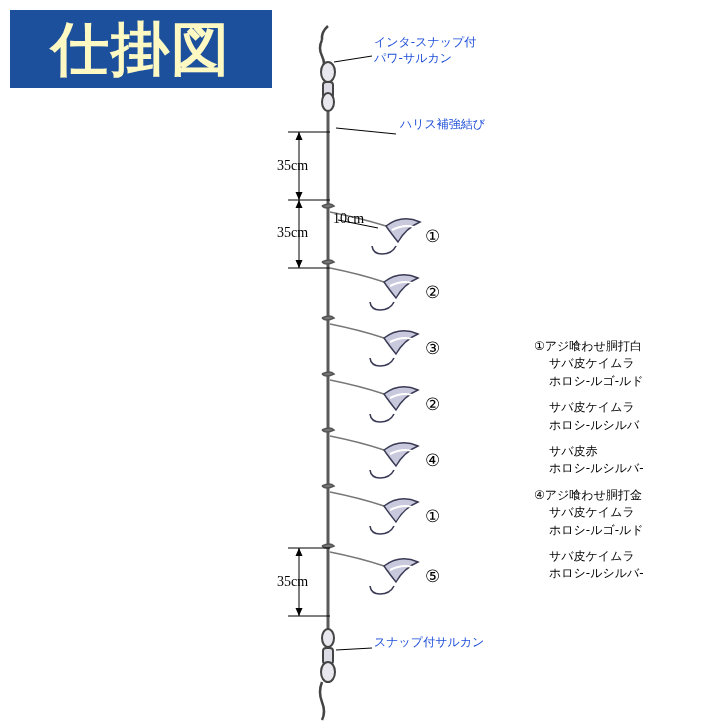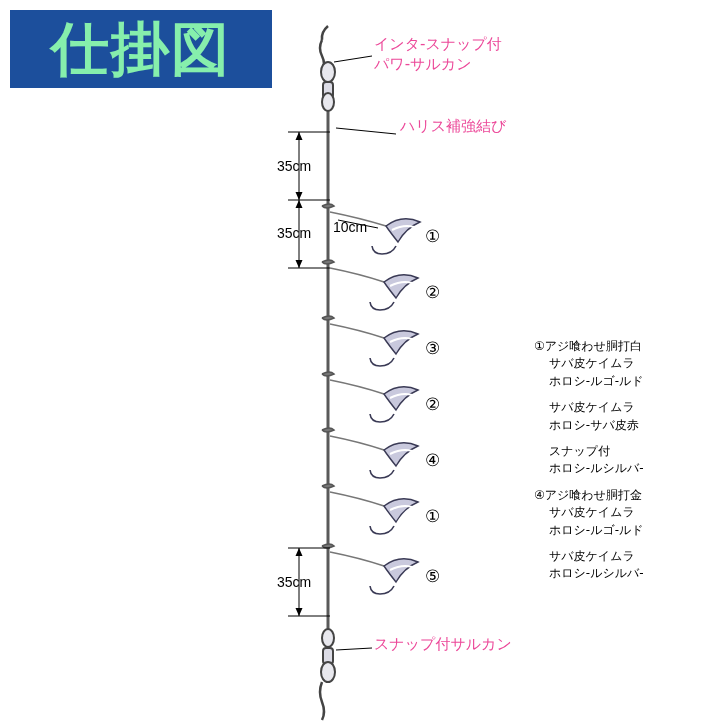--- a/index.html
+++ b/index.html
@@ -24,42 +24,42 @@
     left: 10px;
     top: 10px;
     width: 262px;
     height: 78px;
     background: #1c4f9c;
     display: flex;
     align-items: center;
     justify-content: center;
   }
   #title-text {
-    color: #86efac;
+    color: #fef9c3;
     font-size: 58px;
     font-weight: bold;
     letter-spacing: 2px;
     line-height: 1;
     font-family: "DejaVu Sans", sans-serif;
   }
 
   
   .lbl {
     position: absolute;
-    font-size: 15px;
-    color: #ec4899;
+    font-size: 12px;
+    color: #1d4ed8;
     white-space: pre;
     line-height: 1.35;
     font-family: "DejaVu Sans", sans-serif;
   }
   .dim {
     position: absolute;
     font-size: 14px;
     color: #000000;
-    font-family: Liberation Sans, sans-serif;
+    font-family: Liberation Serif, serif;
     white-space: nowrap;
   }
 
   
   #legend {
     position: absolute;
     left: 534px;
     top: 338px;
     width: 190px;
   }
@@ -203,21 +203,21 @@
       <line x1="334" y1="62" x2="372" y2="56" stroke="#000" stroke-width="1"></line>
       <line x1="336" y1="128" x2="396" y2="134" stroke="#000" stroke-width="1"></line>
       <line x1="336" y1="650" x2="372" y2="648" stroke="#000" stroke-width="1"></line>
     </g>
   </svg>
 
   <div class="lbl" style="left:374px; top:34px;">インタ‐スナップ付
 パワ‐サルカン</div>
   <div class="lbl" style="left:374px; top:634px;">スナップ付サルカン</div>
   <div class="lbl" style="left:400px; top:116px;">ハリス補強結び</div>
-  <div class="dim" style="left:333px; top:219px;">10cm</div>
+  <div class="dim" style="left:333px; top:211px;">10cm</div>
 
   <div class="dim" style="left:277px; top:158px;">35cm</div>
   <div class="dim" style="left:277px; top:225px;">35cm</div>
   <div class="dim" style="left:277px; top:574px;">35cm</div>
 
   <div class="dim" style="left:425px; top:226px; font-size:17px;">①</div>
   <div class="dim" style="left:425px; top:282px; font-size:17px;">②</div>
   <div class="dim" style="left:425px; top:338px; font-size:17px;">③</div>
   <div class="dim" style="left:425px; top:394px; font-size:17px;">②</div>
   <div class="dim" style="left:425px; top:450px; font-size:17px;">④</div>
@@ -225,24 +225,24 @@
   <div class="dim" style="left:425px; top:566px; font-size:17px;">⑤</div>
 
   <div id="legend">
     <div class="legend-item">
       <div class="legend-line first"><span>①</span><span>アジ喰わせ胴打白</span></div>
       <div class="legend-line cont">サバ皮ケイムラ</div>
       <div class="legend-line cont">ホロシ‐ルゴ‐ルド</div>
     </div>
     <div class="legend-item">
       <div class="legend-line cont">サバ皮ケイムラ</div>
-      <div class="legend-line cont">ホロシ‐サバ皮赤</div>
-    </div>
-    <div class="legend-item">
-      <div class="legend-line cont">スナップ付</div>
+      <div class="legend-line cont">ホロシ‐ルシルバ</div>
+    </div>
+    <div class="legend-item">
+      <div class="legend-line cont">サバ皮赤</div>
       <div class="legend-line cont">ホロシ‐ルシルバ‐</div>
     </div>
     <div class="legend-item">
       <div class="legend-line first"><span>④</span><span>アジ喰わせ胴打金</span></div>
       <div class="legend-line cont">サバ皮ケイムラ</div>
       <div class="legend-line cont">ホロシ‐ルゴ‐ルド</div>
     </div>
     <div class="legend-item">
       <div class="legend-line cont">サバ皮ケイムラ</div>
       <div class="legend-line cont">ホロシ‐ルシルバ‐</div>

